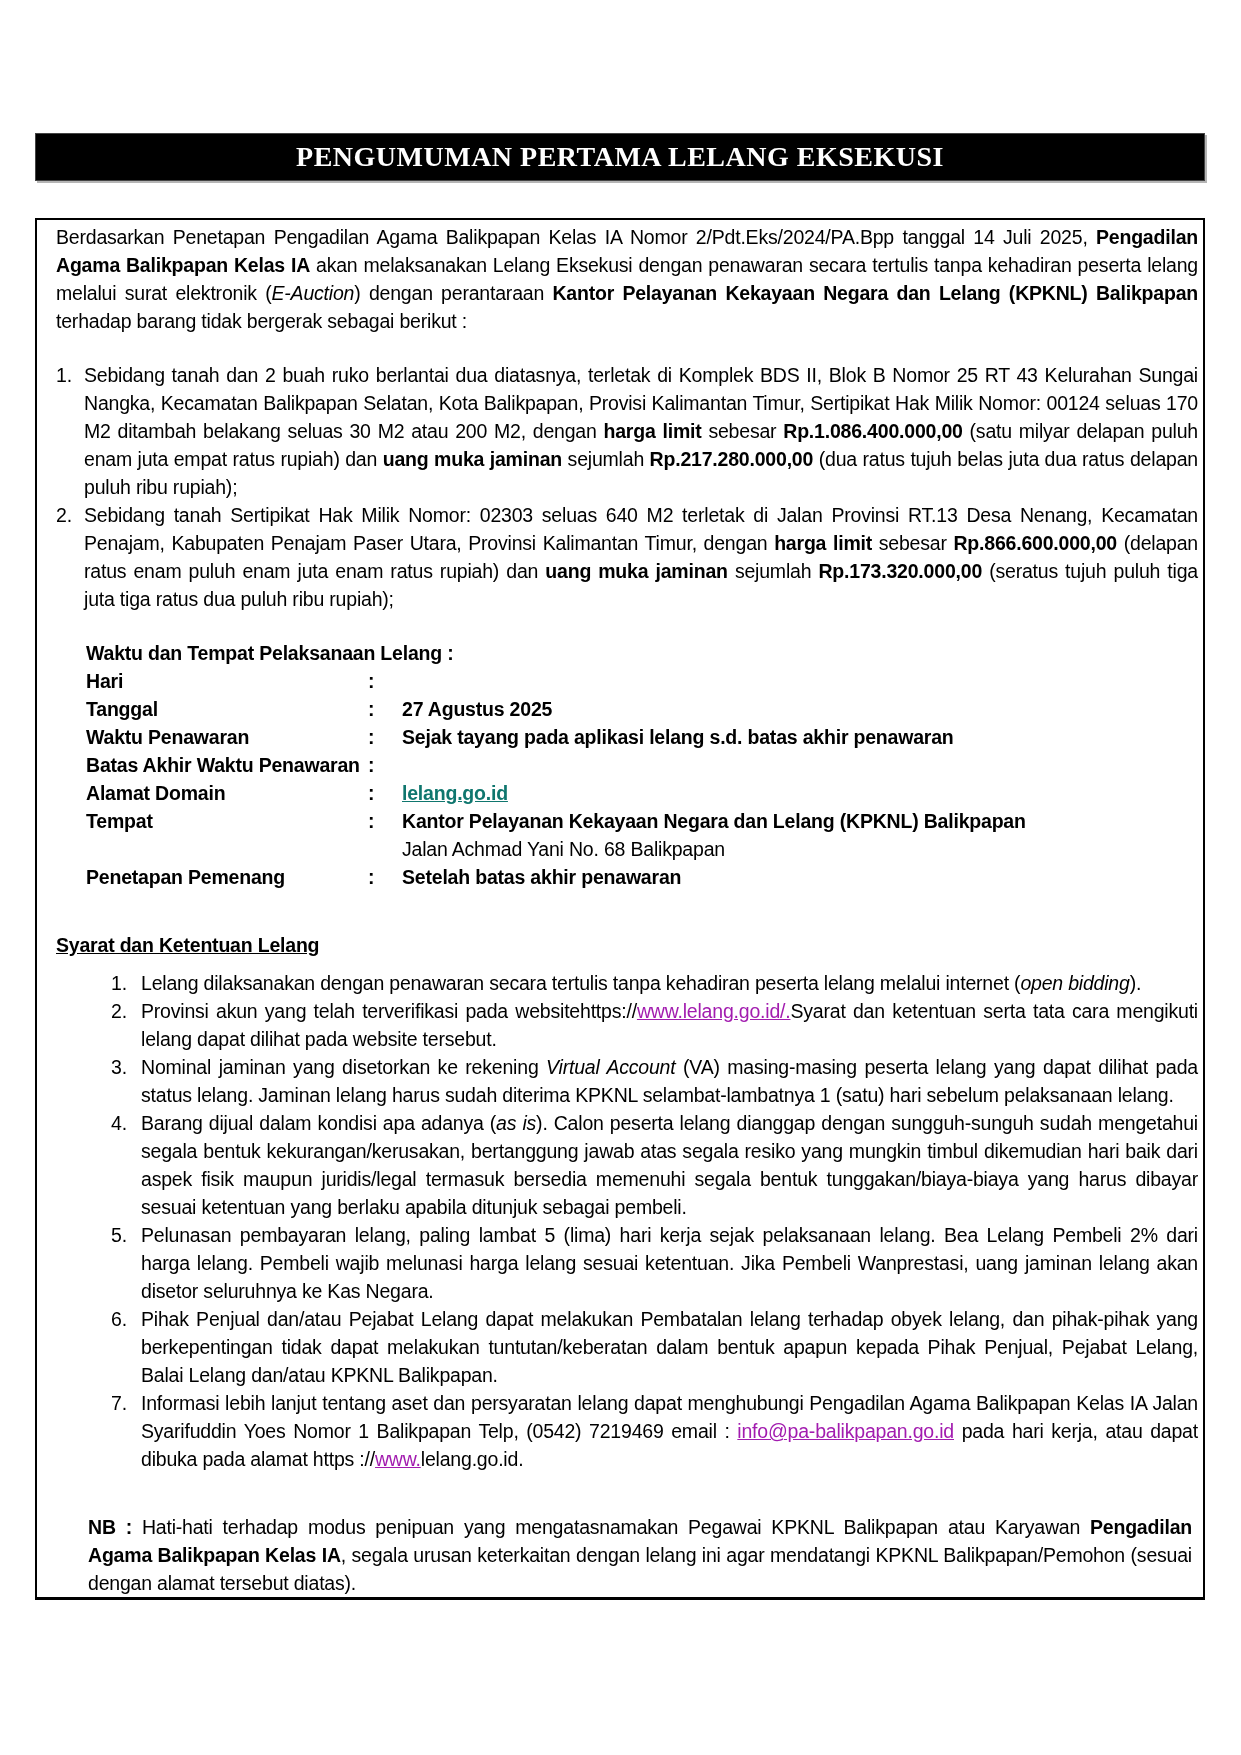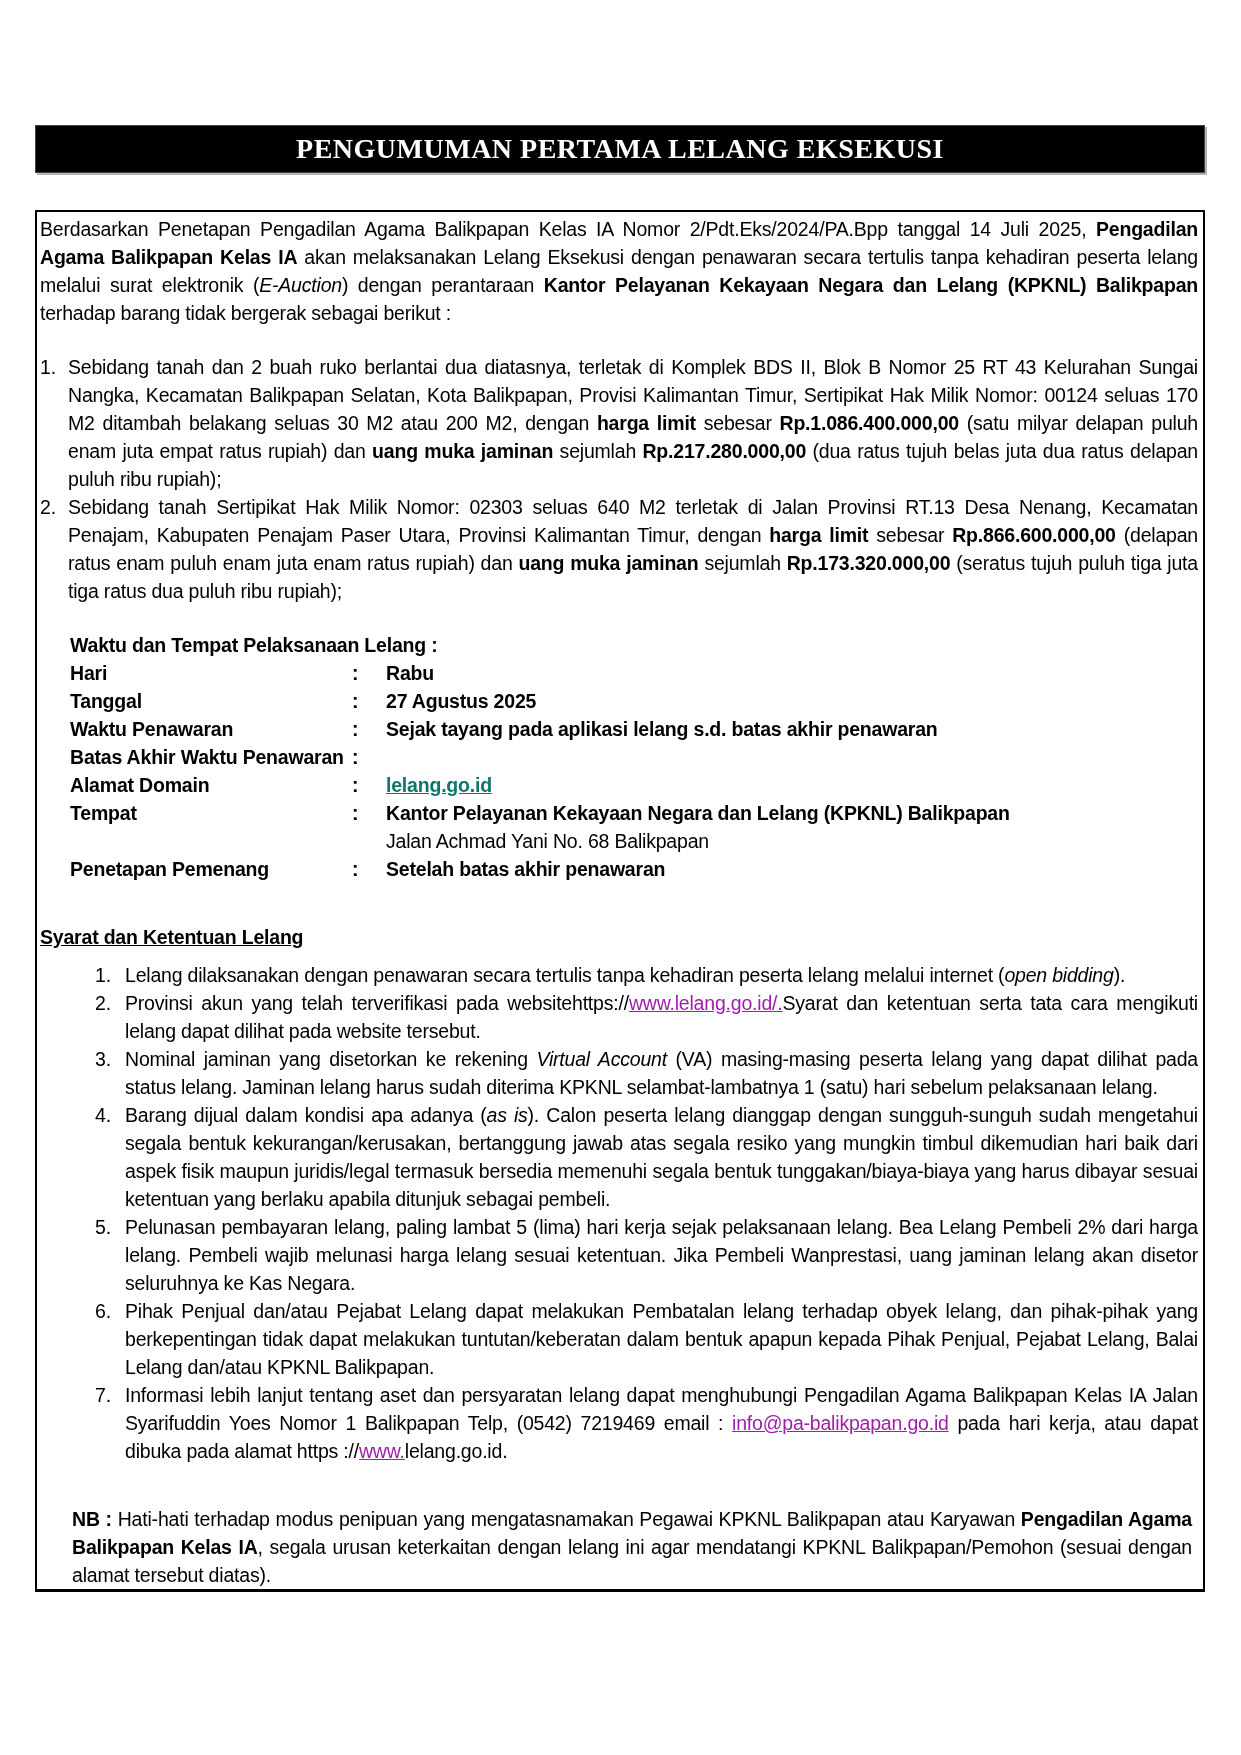--- a/index.html
+++ b/index.html
@@ -3,39 +3,39 @@
 <meta charset="utf-8">
 <style>
   * { margin:0; padding:0; box-sizing:border-box; }
   html,body { background:#ffffff; }
   body {
     width:1241px; height:1755px;
     font-family:"Liberation Sans", sans-serif;
     color:#000;
     position:relative;
   }
-  .page { position:absolute; left:35px; top:8px; width:1170px; }
+  .page { position:absolute; left:35px; top:16px; width:1170px; }
 
   
   .title-bar {
     margin-top:117px; height:48px; background:#000;
     border:1px solid #444;
     box-shadow:2px 2px 0 rgba(120,120,120,.55);
     display:flex; align-items:center; justify-content:center;
   }
   .title-bar h1 {
     color:#fff; font-family:"Liberation Serif", serif;
     font-size:28px; font-weight:bold; letter-spacing:.5px;
   }
 
   
   .main-box {
     margin-top:37px; border:2px solid #000; border-bottom-width:3px;
     height:1382px; overflow:hidden;
-    padding:3px 5px 0 3px;
+    padding:3px 5px 0 19px;
     font-size:19.5px; line-height:28px;
     letter-spacing:-0.2px;
     text-align:justify;
   }
   .b { font-weight:bold; }
   .i { font-style:italic; }
   .lnk { color:#a21caf; text-decoration:underline; cursor:pointer; }
   .lnk-navy { color:#0f766e; text-decoration:underline; cursor:pointer; }
 
   .intro { margin-bottom:26px; }
@@ -83,21 +83,20 @@
         <span class="num">2.</span>
         <span class="txt"><span>Sebidang tanah Sertipikat Hak Milik Nomor: 02303 seluas 640 M2 terletak di Jalan Provinsi RT.13 Desa Nenang, Kecamatan Penajam, Kabupaten Penajam Paser Utara, Provinsi Kalimantan Timur, dengan </span><span class="b">harga limit</span><span> sebesar </span><span class="b">Rp.866.600.000,00</span><span> (delapan ratus enam puluh enam juta enam ratus rupiah) dan </span><span class="b">uang muka jaminan</span><span> sejumlah </span><span class="b">Rp.173.320.000,00</span><span> (seratus tujuh puluh tiga juta tiga ratus dua puluh ribu rupiah);</span></span>
       </div>
     </div>
 
     <div class="schedule">
       <div class="sched-head">Waktu dan Tempat Pelaksanaan Lelang :</div>
       <div class="sched-row">
         <span>Hari</span>
         <span>:</span>
-        <span class="val"><span>Rabu</span></span>
       </div>
       <div class="sched-row">
         <span>Tanggal</span>
         <span>:</span>
         <span class="val"><span>27 Agustus 2025</span></span>
       </div>
       <div class="sched-row">
         <span>Waktu Penawaran</span>
         <span>:</span>
         <span class="val"><span>Sejak tayang pada aplikasi lelang s.d. batas akhir penawaran</span></span>

